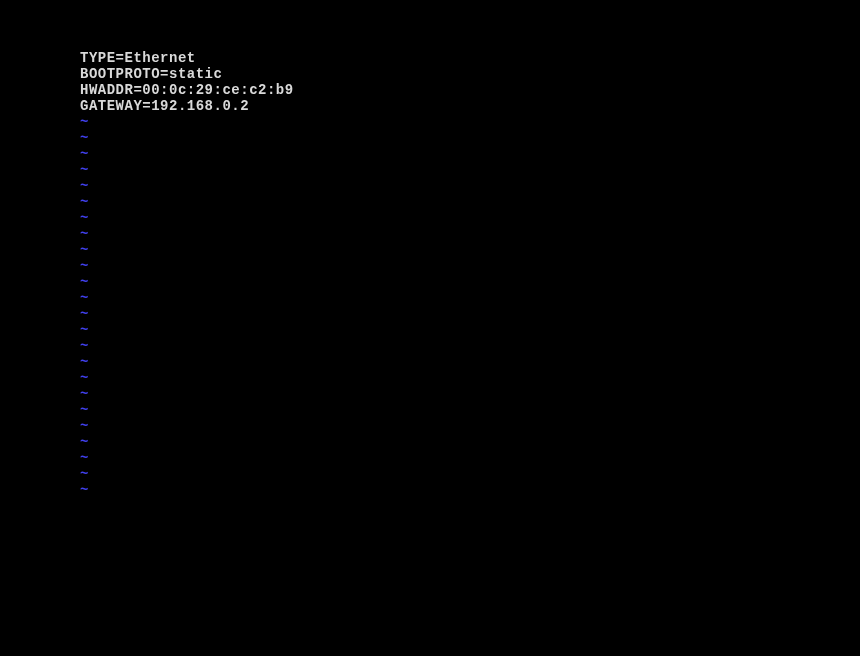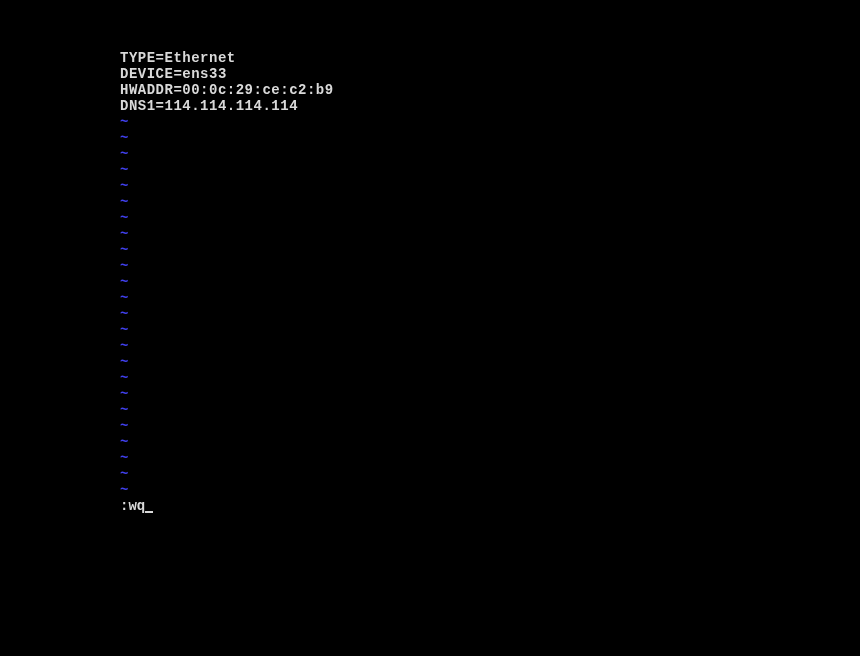--- a/index.html
+++ b/index.html
@@ -12,21 +12,21 @@
       width: 860px;
       height: 656px;
       font-family: 'Courier New', Consolas, monospace;
       font-size: 14px;
       line-height: 16px;
       overflow: hidden;
       position: relative;
     }
     .terminal {
       padding-top: 50px;
-      padding-left: 120px;
+      padding-left: 80px;
       position: relative;
       height: 100%;
     }
     .config-line {
       color: #d9d9d9;
       white-space: pre;
       font-weight: bold;
       letter-spacing: 0.5px;
     }
     .tilde-line {
@@ -46,23 +46,23 @@
       vertical-align: bottom;
       margin-bottom: 1px;
     }
   </style>
 </head>
 <body>
 
 <div class="terminal">
   <div>
     <div class="config-line">TYPE=Ethernet</div>
-    <div class="config-line">DEVICE=ens33</div>
+    <div class="config-line">BOOTPROTO=static</div>
     <div class="config-line">HWADDR=00:0c:29:ce:c2:b9</div>
-    <div class="config-line">DNS1=114.114.114.114</div>
+    <div class="config-line">GATEWAY=192.168.0.2</div>
   </div>
   <div id="tilde-container">
       <div class="tilde-line">~</div>
       <div class="tilde-line">~</div>
       <div class="tilde-line">~</div>
       <div class="tilde-line">~</div>
       <div class="tilde-line">~</div>
       <div class="tilde-line">~</div>
       <div class="tilde-line">~</div>
       <div class="tilde-line">~</div>
@@ -76,14 +76,13 @@
       <div class="tilde-line">~</div>
       <div class="tilde-line">~</div>
       <div class="tilde-line">~</div>
       <div class="tilde-line">~</div>
       <div class="tilde-line">~</div>
       <div class="tilde-line">~</div>
       <div class="tilde-line">~</div>
       <div class="tilde-line">~</div>
       <div class="tilde-line">~</div>
     </div>
-  <div class="command-line"><span>:wq</span><span class="cursor"></span></div>
 </div>
 
 </body></html>

